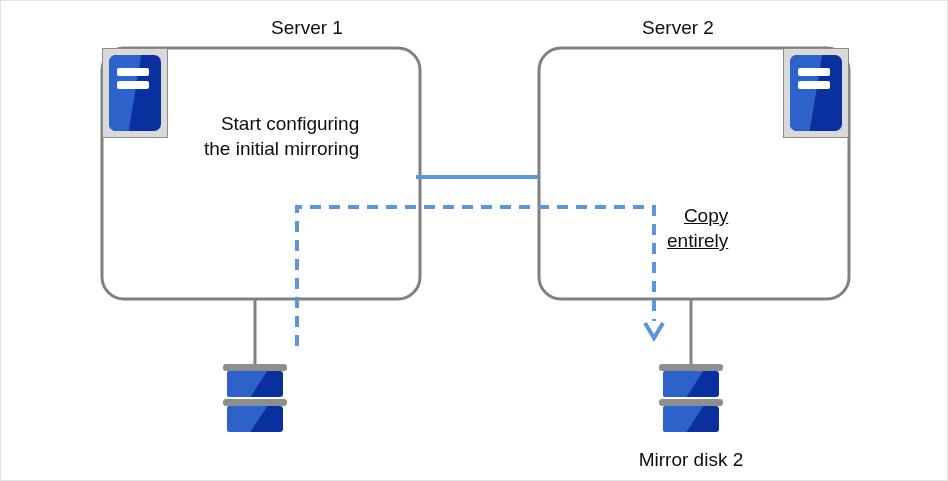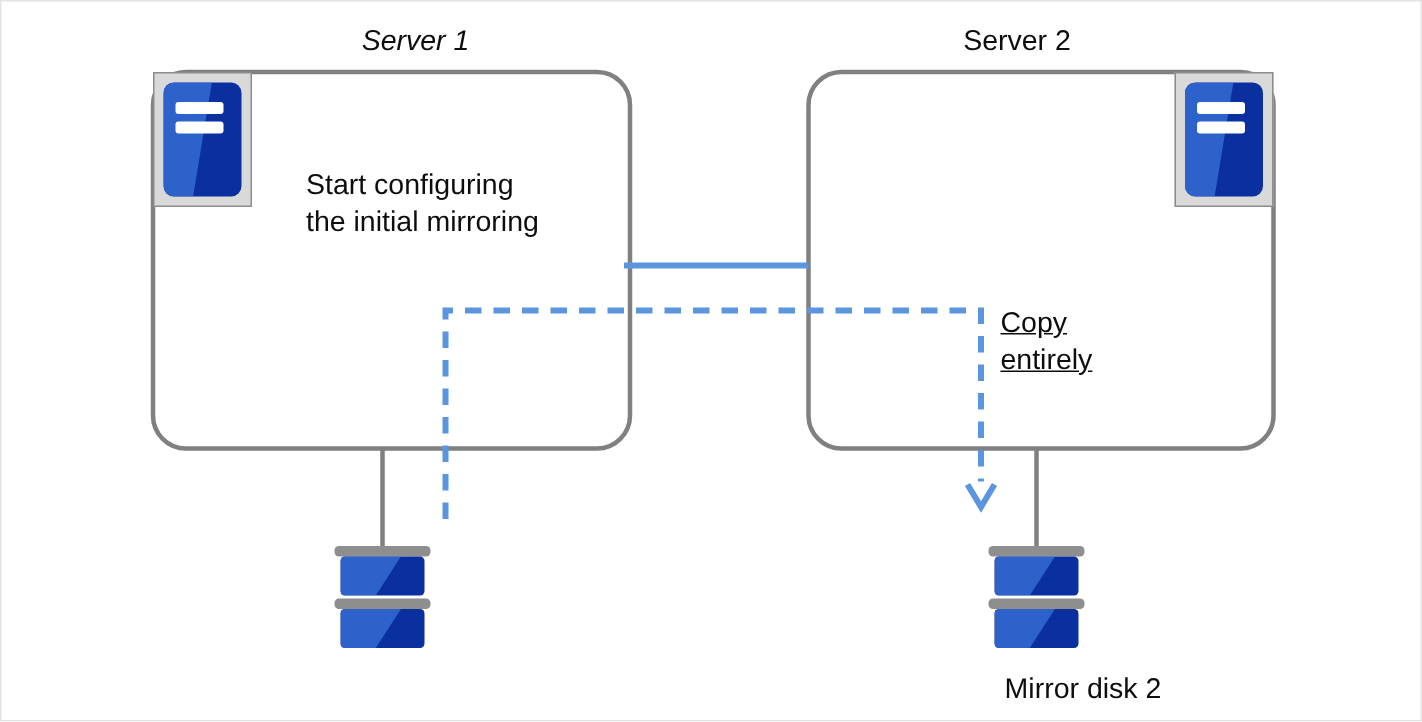--- a/index.html
+++ b/index.html
@@ -34,20 +34,21 @@
     white-space: nowrap;
     line-height: 24px;
   }
   .label-center {
     text-align: center;
     transform: translateX(-50%);
   }
   .label-multiline {
     white-space: pre-line;
     line-height: 25px;
+    text-align: right;
   }
   .title-label { font-size: 19px; }
   .body-label  { font-size: 19px; }
   .disk-label  { font-size: 19px; }
   .copy-label  { font-size: 19px; text-decoration: underline; }
 
   
   .server-icon {
     position: absolute;
     background: #d9d9d9;
@@ -156,26 +157,26 @@
     <div class="block" style="top:42px;"></div>
   </div>
 
   <div class="disk-icon" style="left:658px; top:363px; width:64px; height:74px;">
     <div class="plate" style="top:0px;"></div>
     <div class="block" style="top:7px;"></div>
     <div class="plate" style="top:35px;"></div>
     <div class="block" style="top:42px;"></div>
   </div>
 
-  <div class="label label-center title-label" style="left:276px; top:15px;font-style:italic;">Server 1</div>
+  <div class="label label-center title-label" style="left:306px; top:15px;">Server 1</div>
 
   <div class="label label-center title-label" style="left:677px; top:15px;">Server 2</div>
 
   <div class="label label-multiline body-label" style="left:203px; top:110px;">Start configuring
 the initial mirroring</div>
 
   <div class="label label-multiline copy-label" style="left:666px; top:202px;">Copy
 entirely</div>
 
 
-  <div class="label label-center disk-label" style="left:690px; top:447px;margin-left:31px;">Mirror disk 2</div>
+  <div class="label label-center disk-label" style="left:690px; top:447px;">Mirror disk 2</div>
 
 </div>
 
 </body></html>

